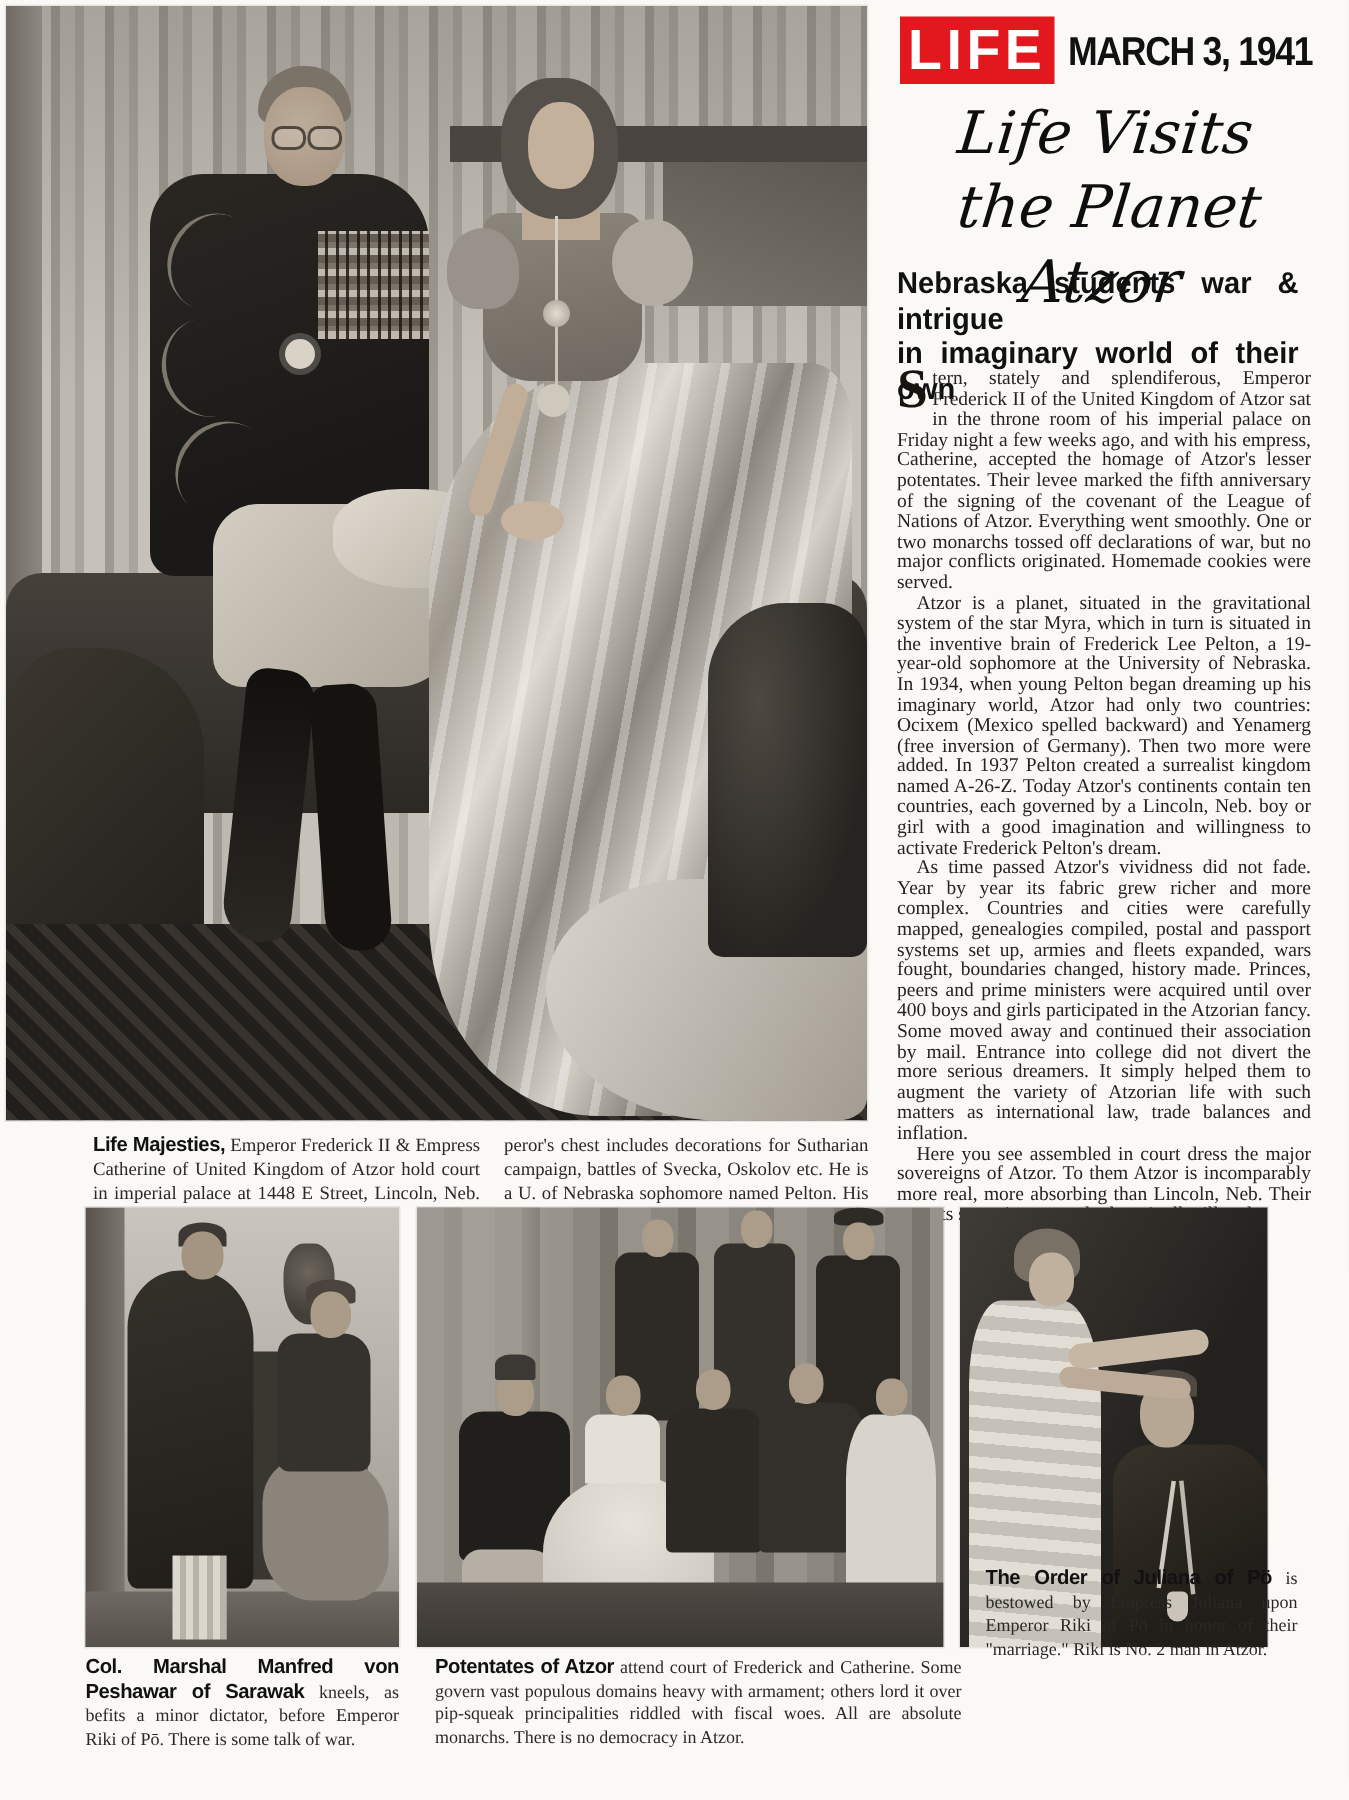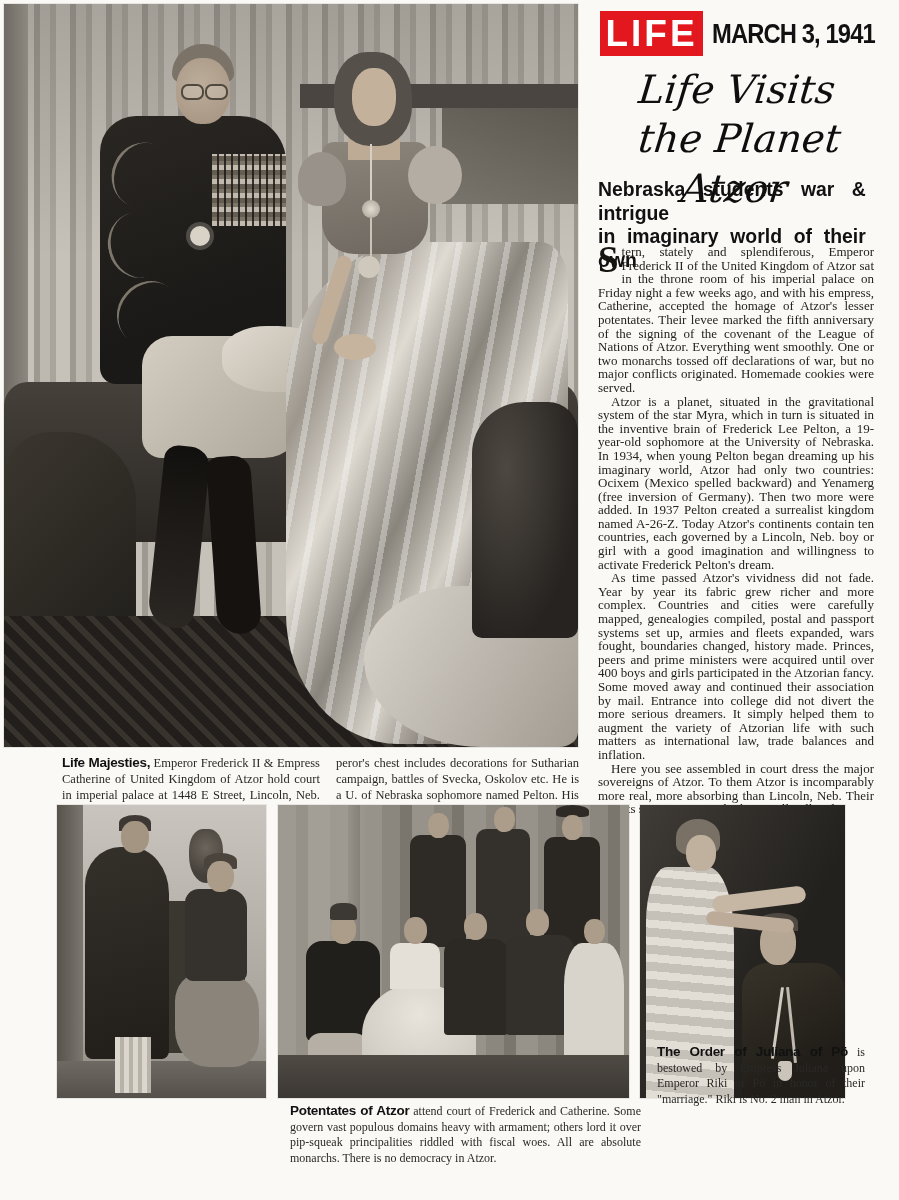--- a/index.html
+++ b/index.html
@@ -291,20 +291,24 @@
     <div class="shape p3-robe"></div>
     <div class="shape p3-cord1"></div>
     <div class="shape p3-cord2"></div>
     <div class="shape p3-tassel"></div>
     <div class="shape p3-mhair"></div>
     <div class="shape p3-mhead"></div>
     <div class="shape p3-arm1"></div>
     <div class="shape p3-arm2"></div>
   </div>
 
+  <div id="cap-left" class="abs cap smallcap">
+    <b>Col. Marshal Manfred von Peshawar of Sarawak</b>
+    <span>kneels, as befits a minor dictator, before Emperor Riki of Pō. There is some talk of war.</span>
+  </div>
   <div id="cap-mid" class="abs cap smallcap">
     <b>Potentates of Atzor</b>
     <span>attend court of Frederick and Catherine. Some govern vast populous domains heavy with armament; others lord it over pip-squeak principalities riddled with fiscal woes. All are absolute monarchs. There is no democracy in Atzor.</span>
   </div>
   <div id="cap-right" class="abs cap smallcap">
     <b>The Order of Juliana of Pö</b>
     <span>is bestowed by Empress Juliana upon Emperor Riki of Pö in honor of their "marriage." Riki is No. 2 man in Atzor.</span>
   </div>
 
 </div>

